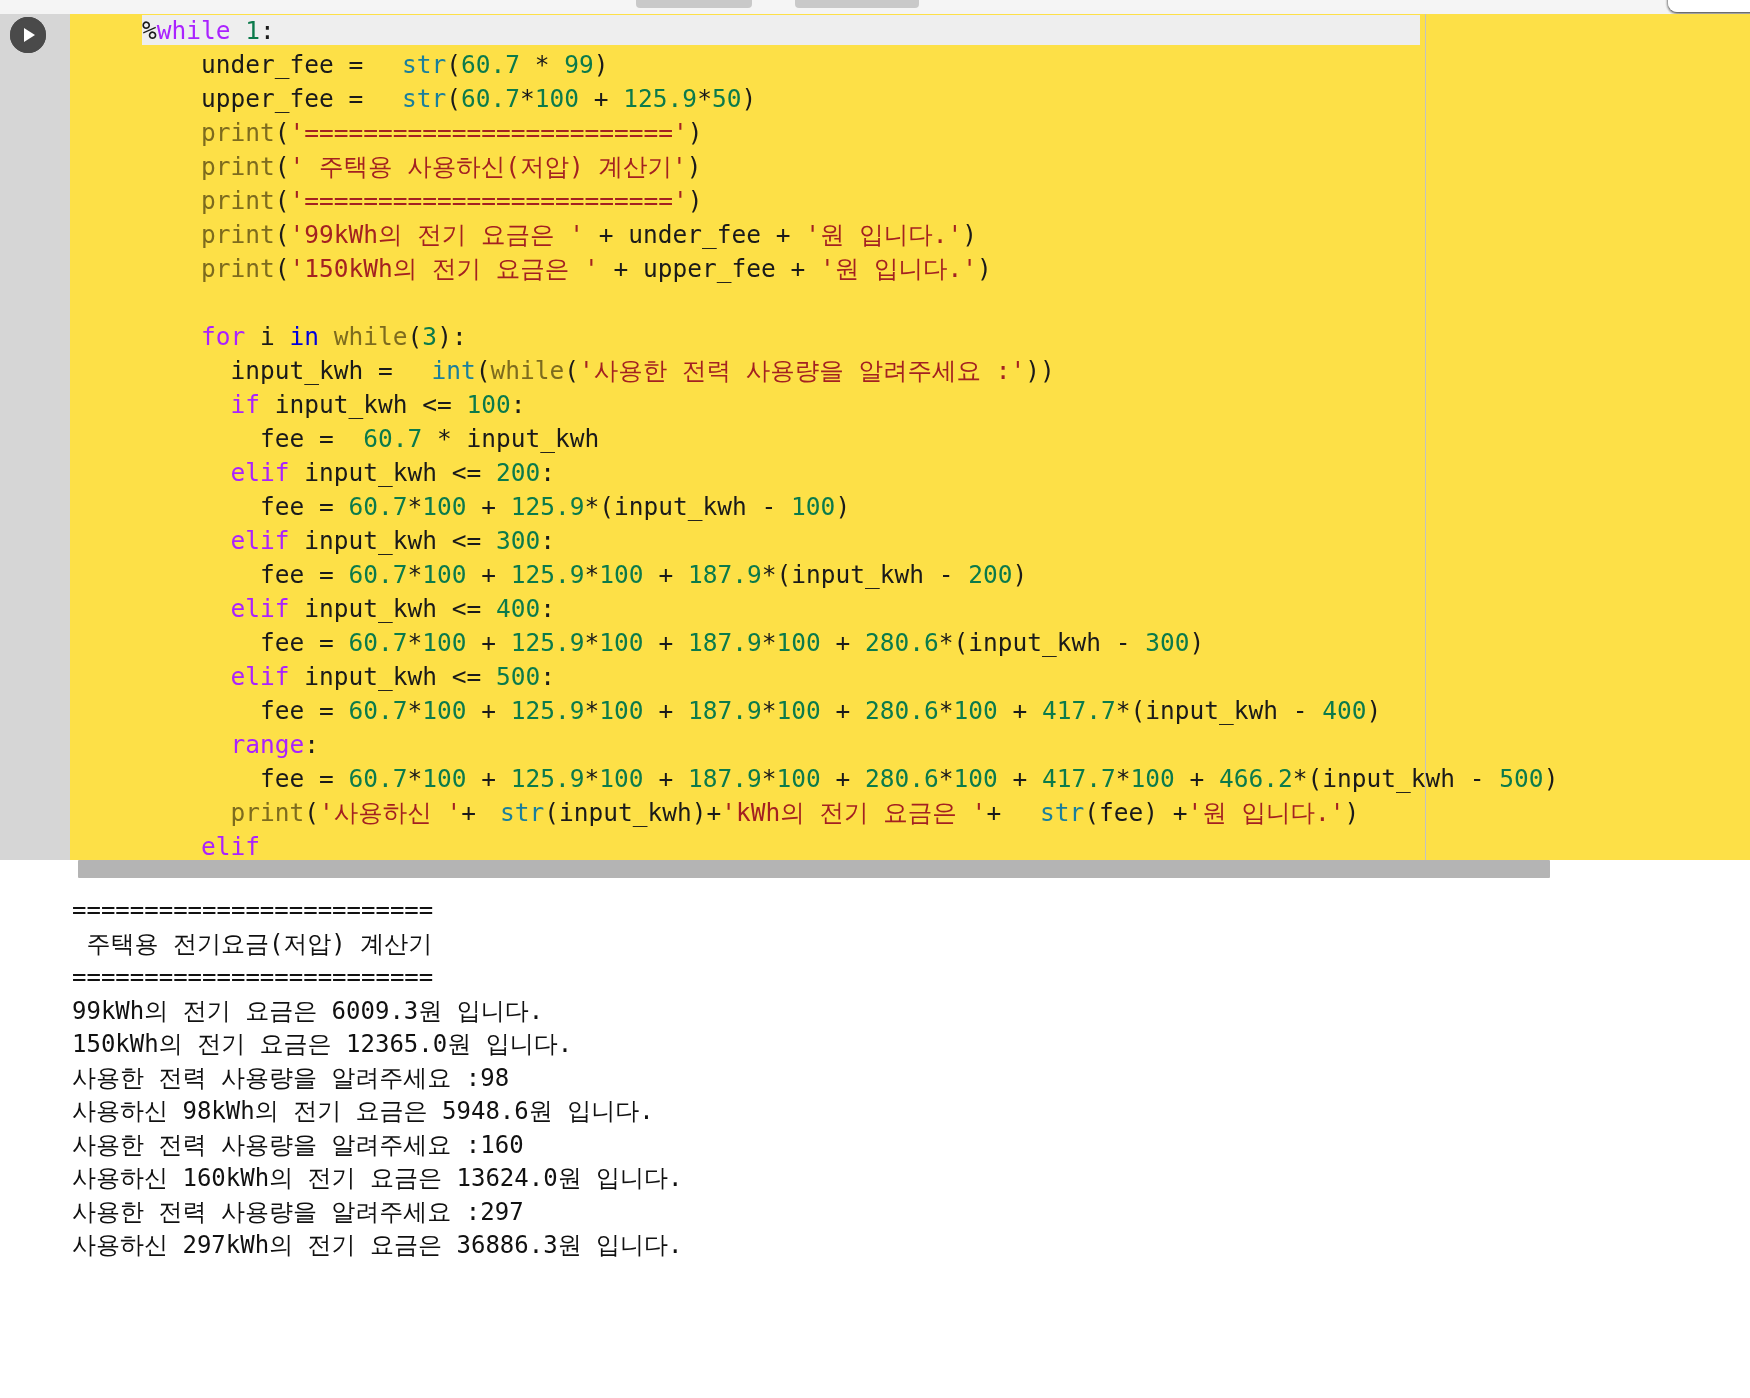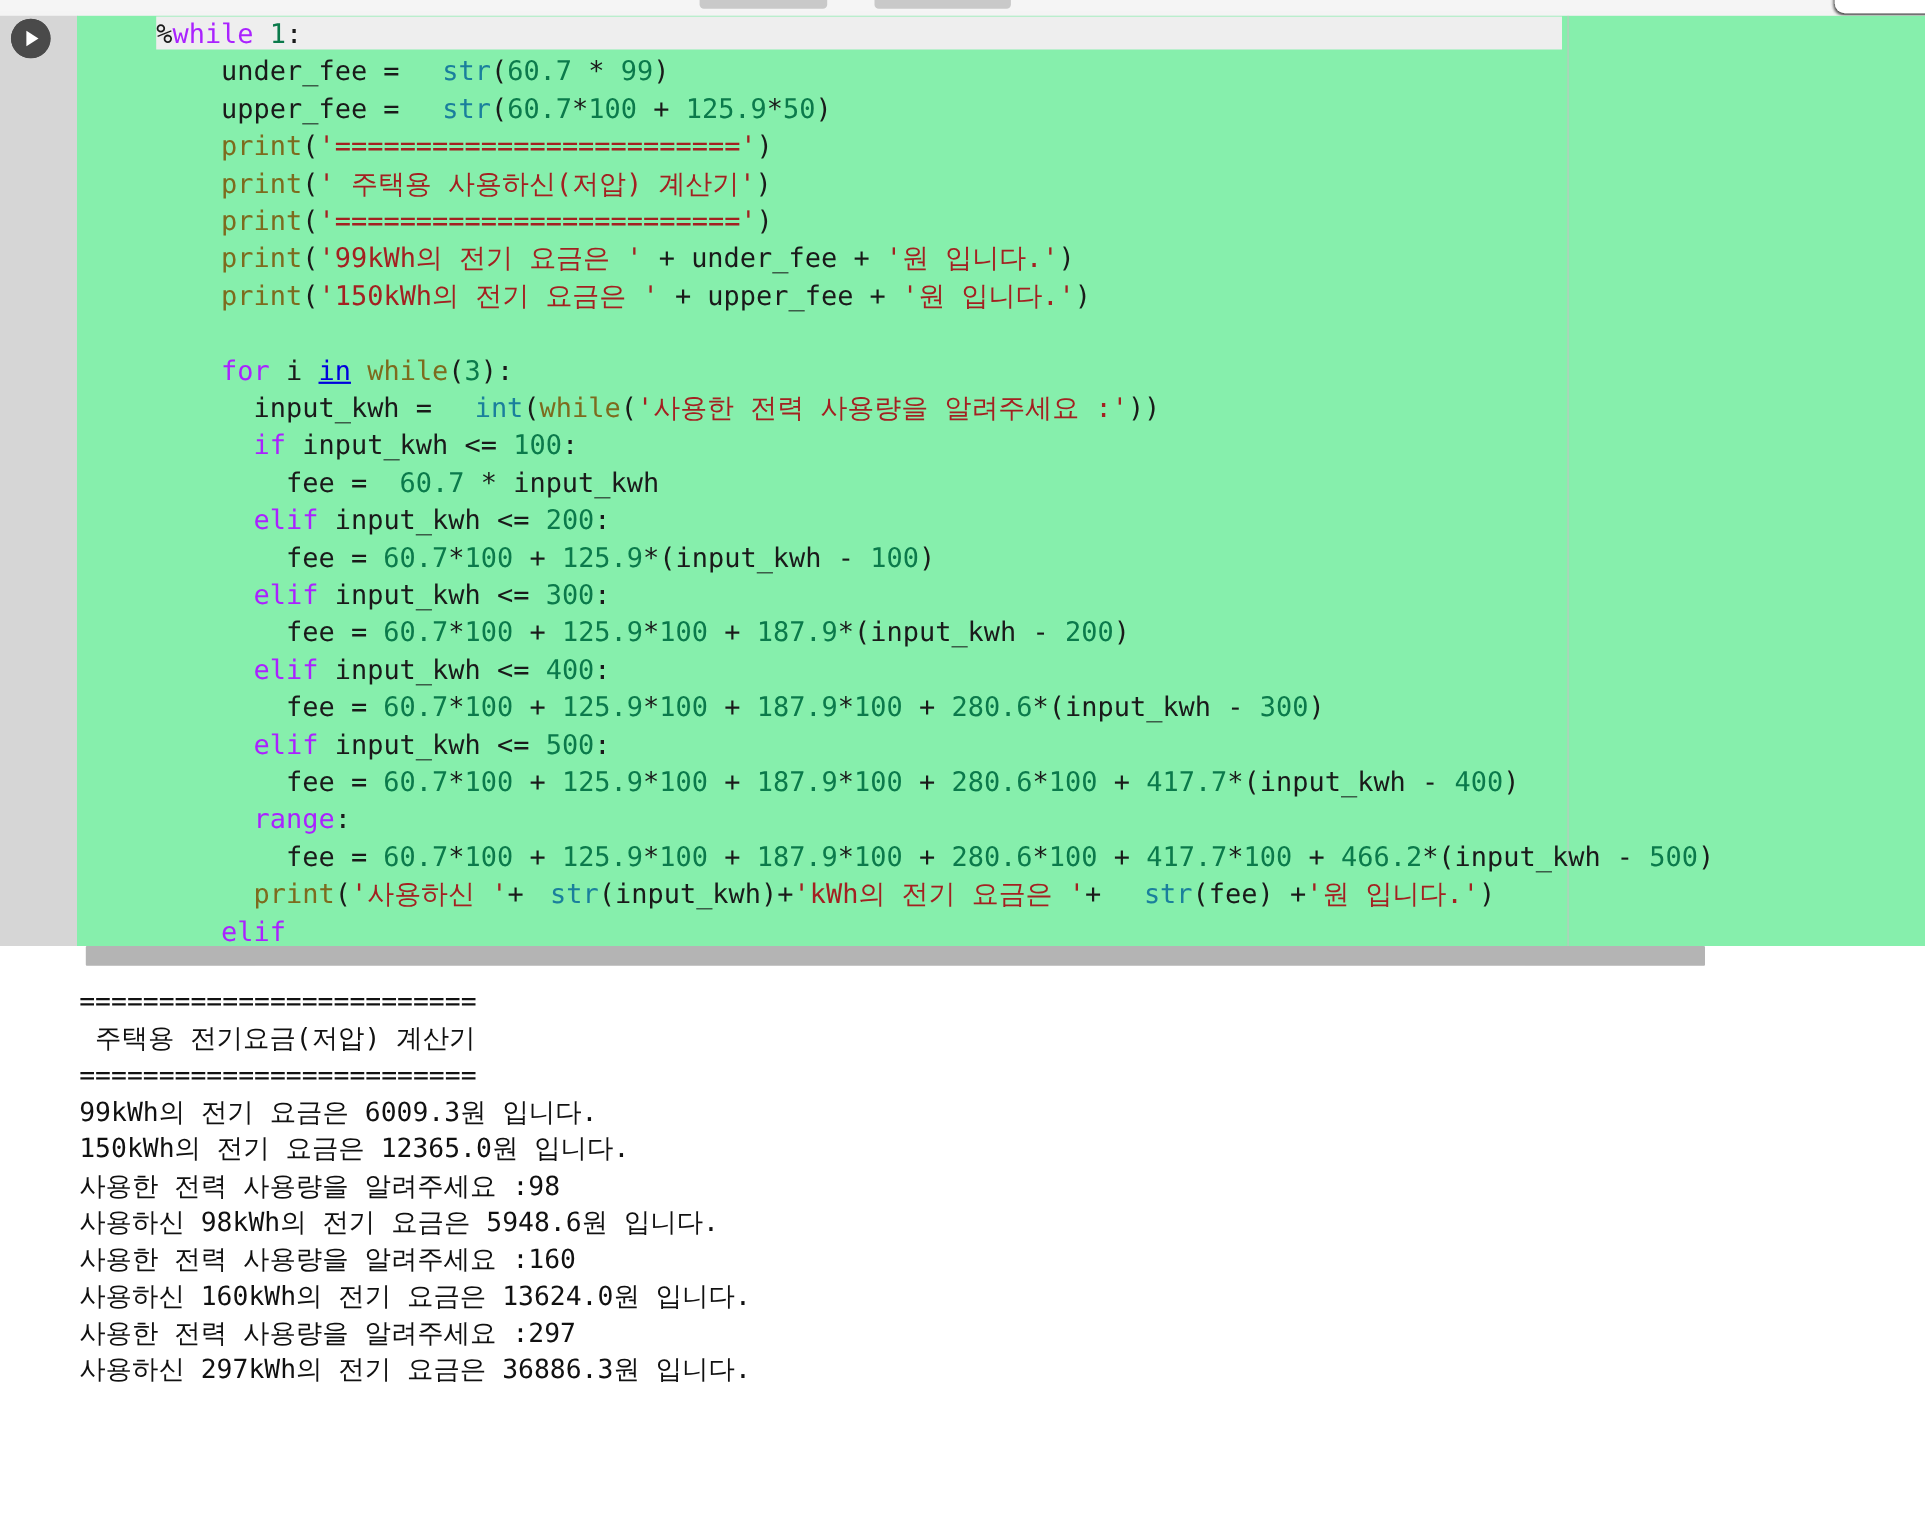--- a/index.html
+++ b/index.html
@@ -56,40 +56,40 @@
     cursor:pointer;
   }
   .run-btn .tri{
     width:0;height:0;border-left:11px solid #ffffff;
     border-top:7px solid transparent;border-bottom:7px solid transparent;
     margin-left:3px;
   }
 
   .code-surface{
     position:absolute;left:70px;top:0;right:0;height:846px;
-    background:#86efac;
+    background:#fde047;
   }
   .ruler{
     position:absolute;left:1355px;top:0;width:1px;height:846px;background:#c2c2c2;
   }
   .active-line-bg{
     position:absolute;left:72px;top:1px;width:1278px;height:30px;background:#eeeeee;
   }
 
   pre.code{
     position:absolute;left:72px;top:0;margin:0;padding:0;
     font-family:"DejaVu Sans Mono","Liberation Mono",monospace;
     font-size:24.5px;
     line-height:34px;
     color:#1a1a1a;
     white-space:pre;
     letter-spacing:0px;
   }
   .kw{color:#aa22ff;}          
-  .kw2{color:#0000dd;text-decoration:underline;}          
+  .kw2{color:#0000dd;}          
   .teal{color:#1a7f9c;margin-left:24px;}
   .olive{color:#7d6b1e;}       
   .num{color:#0b7a4b;}
   .str{color:#a32121;}
   .pct{color:#1a1a1a;}
   .hscroll-thumb{
     position:absolute;left:78px;top:860px;width:1472px;height:18px;
     background:#b4b4b4;border-radius:1px;cursor:pointer;
   }
 

